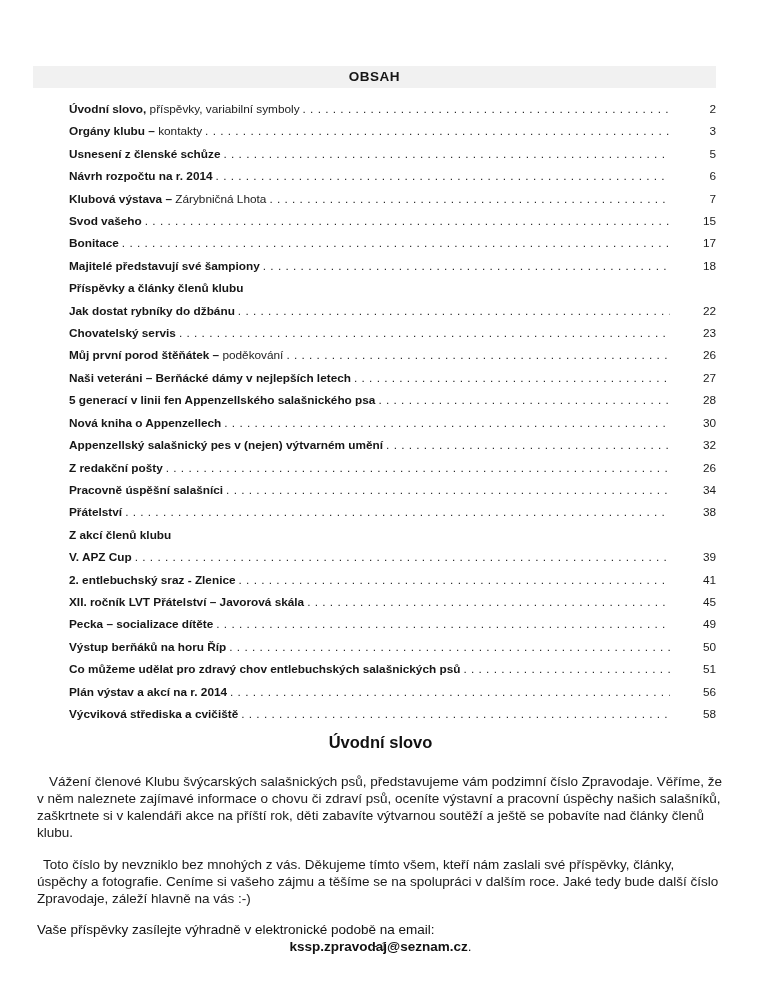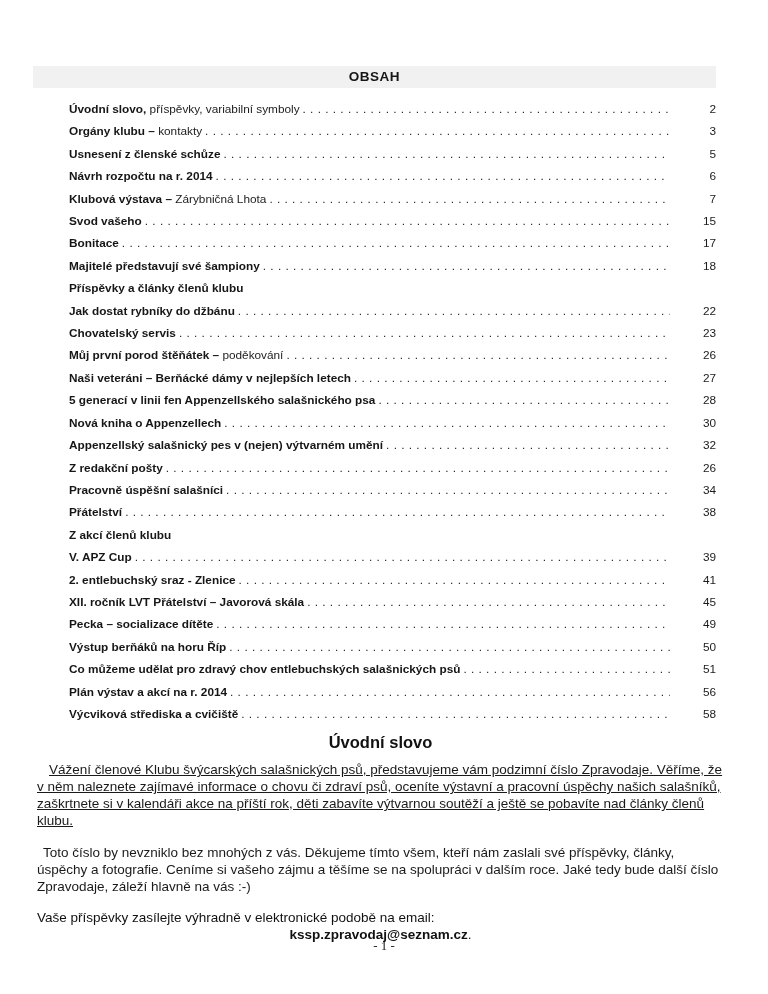--- a/index.html
+++ b/index.html
@@ -28,21 +28,21 @@
   .leader::after{
     content:". . . . . . . . . . . . . . . . . . . . . . . . . . . . . . . . . . . . . . . . . . . . . . . . . . . . . . . . . . . . . . . . . . . . . . . . . . . . . . . . . . . . . . . . . . . . . . . . . . . . . . . . . . . . . . . . ";
   }
   .page-num{flex:none;width:30px;margin-left:16px;text-align:right;font-size:11.8px;color:#1c1c1c;}
   
   .article{position:absolute;left:37px;right:44px;top:731px;}
   .article-title{
     text-align:center;font-weight:bold;font-size:16.5px;color:#111;line-height:22px;
   }
   .para{font-size:13.5px;line-height:17px;color:#1a1a1a;}
-  .para-1{margin-top:8px;text-indent:12px;text-decoration:underline;}
+  .para-1{margin-top:20px;text-indent:12px;}
   .para-2{margin-top:15px;text-indent:6px;}
   .bold-note{font-size:13.5px;line-height:17px;font-weight:normal;color:#111;}
   .email-line{font-size:13.5px;line-height:17px;text-align:center;}
   .email-line .email{font-weight:bold;color:#111;}
   
   .footer{
     position:absolute;left:0;top:938px;width:768px;text-align:center;
     font-family:"Liberation Serif",serif;font-size:13px;color:#222;
   }
 </style>

